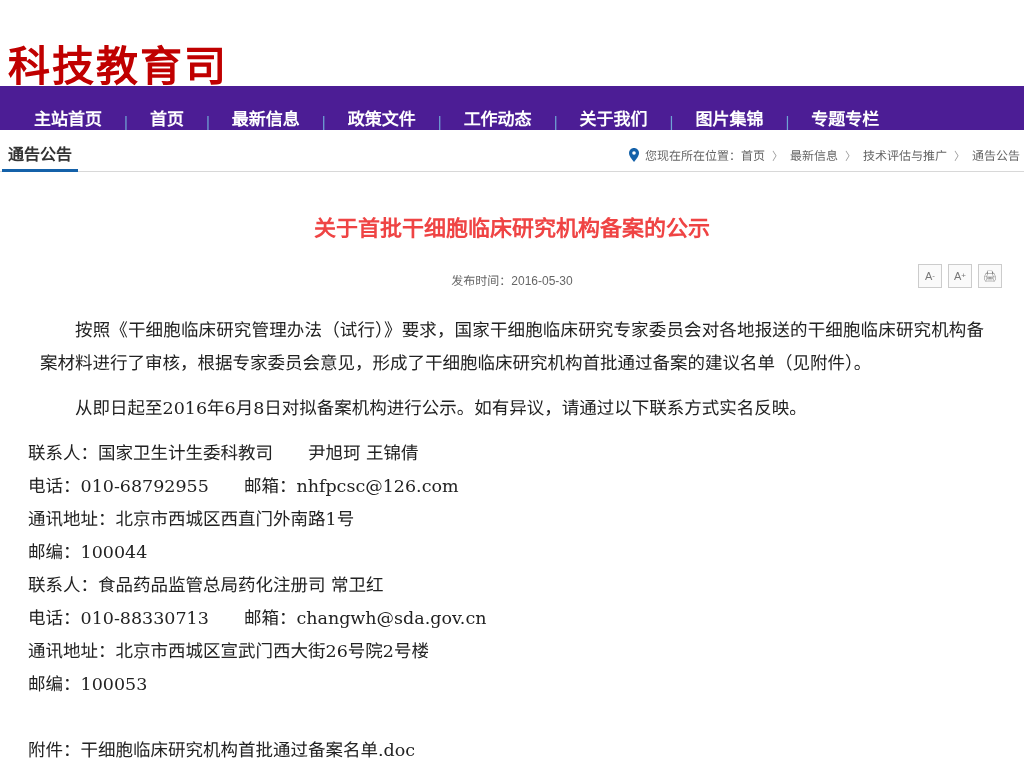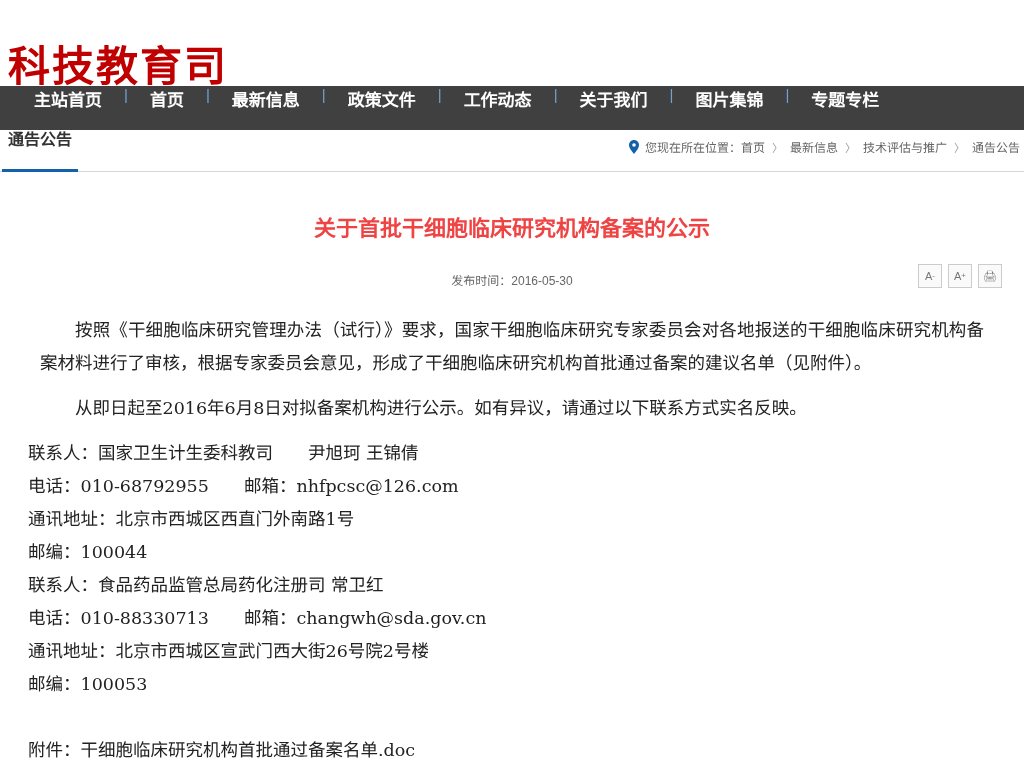--- a/index.html
+++ b/index.html
@@ -27,23 +27,23 @@
     font-weight: bold;
     letter-spacing: 2px;
     font-family: "DejaVu Sans", "Liberation Sans", sans-serif;
     line-height: 1;
     margin-top: 48px;
   }
 
   
   .nav-bar {
     height: 44px;
-    background: #404040;
-    display: flex;
-    align-items: flex-start;
+    background: #4c1d95;
+    display: flex;
+    align-items: flex-end;
     color: #ffffff;
     font-size: 17px;
     font-weight: bold;
     padding-left: 18px;
   }
   .nav-item {
     padding: 0 16px;
     white-space: nowrap;
     cursor: pointer;
   }
@@ -52,20 +52,21 @@
     font-weight: normal;
     padding: 0 6px;
     font-size: 15px;
   }
 
   
   .sub-bar {
     height: 42px;
     border-bottom: 1px solid #d8d8d8;
     display: flex;
+    align-items: flex-end;
     justify-content: space-between;
     padding: 0 4px 0 2px;
     position: relative;
   }
   .column-title {
     font-size: 16px;
     font-weight: bold;
     color: #333333;
     padding: 0 6px 4px 6px;
     border-bottom: 3px solid #1461a9;

